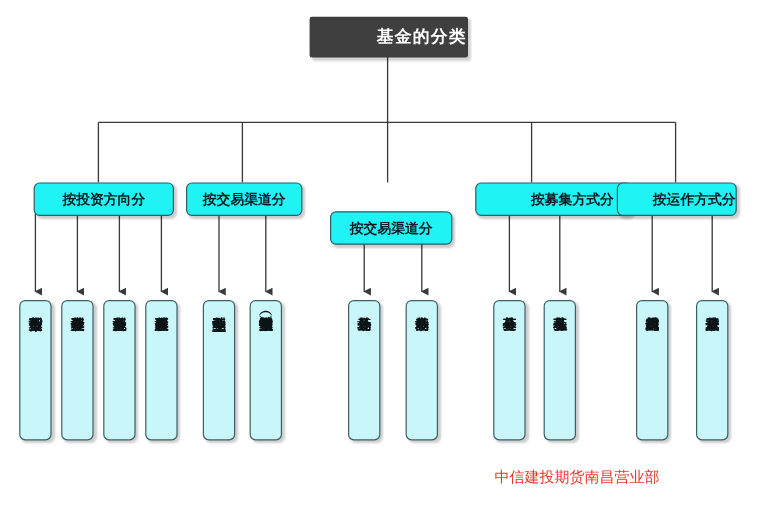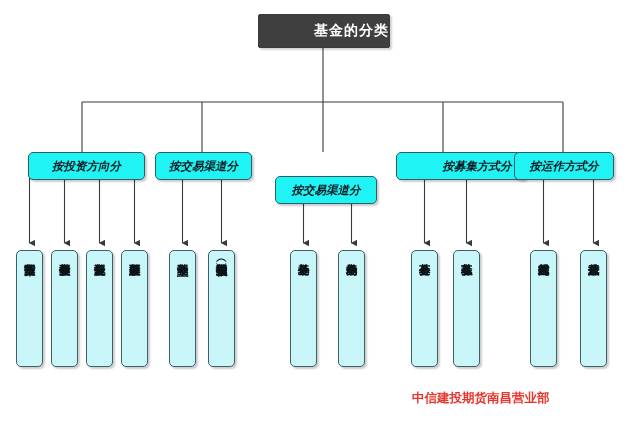--- a/index.html
+++ b/index.html
@@ -64,21 +64,20 @@
     display: flex;
     align-items: center;
     justify-content: center;
     box-shadow: 2px 2px 2px rgba(0,0,0,0.20);
   }
   .cat-box .label {
     color: #101820;
     font-size: 11.5px;
     font-weight: bold;
     white-space: nowrap;
-    font-style: italic;
   }
 
   
   .leaf-box {
     position: absolute;
     top: 250px;
     width: 27px;
     height: 117px;
     background: #c9f7f9;
     border: 1px solid #3d6066;
@@ -101,21 +100,21 @@
     letter-spacing: 0px;
   }
 
   
   .watermark {
     position: absolute;
     left: 412px;
     top: 390px;
     color: #e8352b;
     font-size: 12.5px;
-    font-weight: bold;
+    font-weight: normal;
     white-space: nowrap;
   }
 </style>
 </head>
 <body>
 
 <div id="chart-root">
 
   <svg id="connectors" viewBox="0 0 640 430" width="640" height="430" xmlns="http://www.w3.org/2000/svg">
     <defs>
@@ -167,21 +166,21 @@
   </div>
   <div class="cat-box" style="left:155px; width:95px;">
     <span class="label">按交易渠道分</span>
   </div>
   <div class="cat-box" style="left:275px; width:100px;margin-top:24px;">
     <span class="label">按交易渠道分</span>
   </div>
   <div class="cat-box" style="left:396px; width:98px;padding-left:31px;">
     <span class="label">按募集方式分</span>
   </div>
-  <div class="cat-box" style="left:514px; width:98px;">
+  <div class="cat-box" style="left:514px; width:98px;justify-content:flex-end;">
     <span class="label">按运作方式分</span>
   </div>
 
   <div class="leaf-box" style="left:16px;">
     <span class="label">货币型基金</span>
   </div>
   <div class="leaf-box" style="left:51px;">
     <span class="label">债券型基金</span>
   </div>
   <div class="leaf-box" style="left:86px;">

